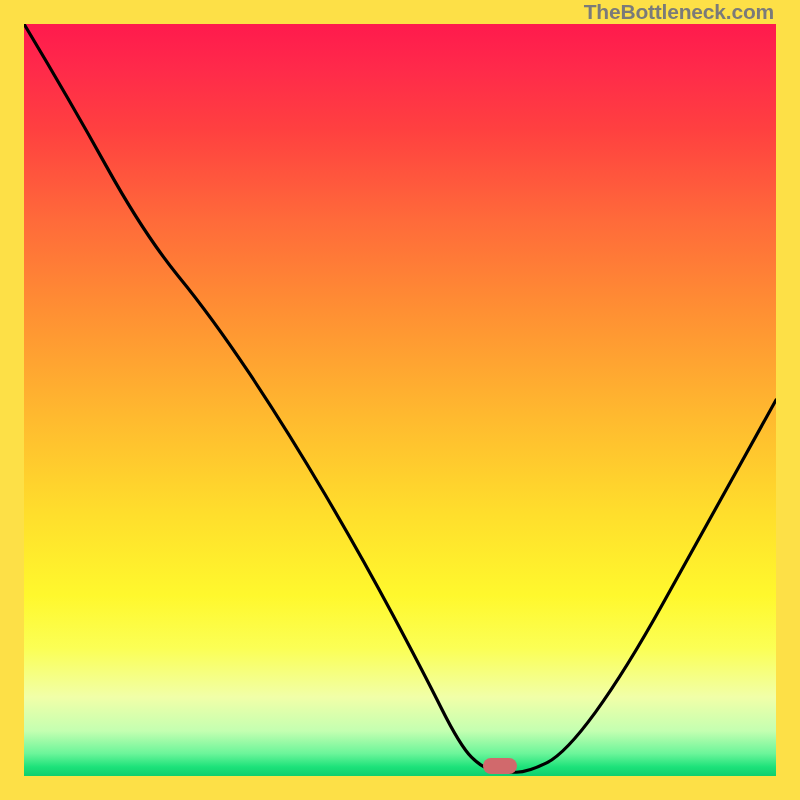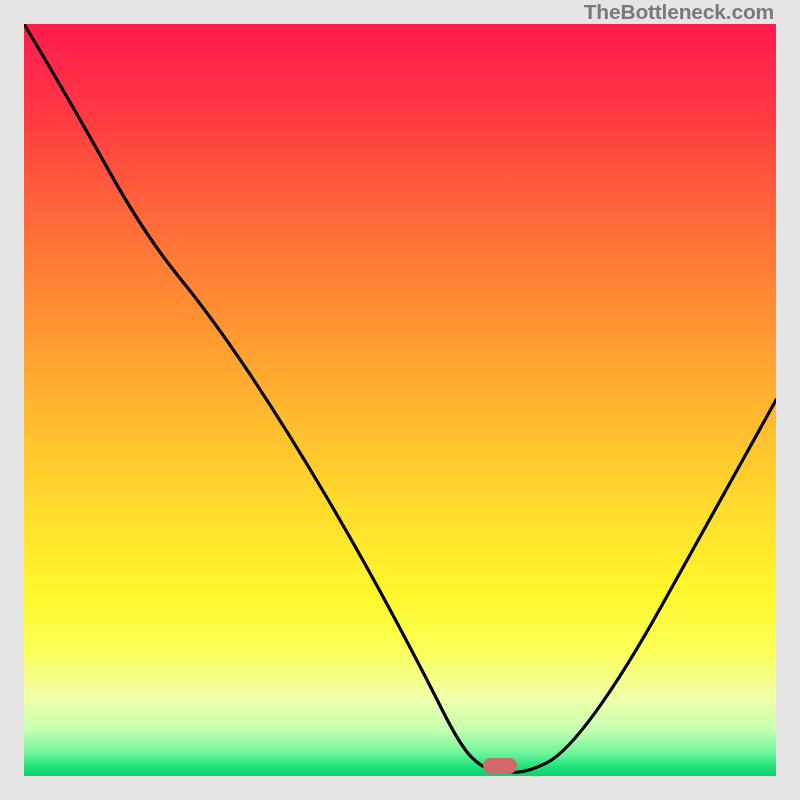--- a/index.html
+++ b/index.html
@@ -9,21 +9,21 @@
     height: 800px;
     background: #000;
     overflow: hidden;
   }
   .frame {
     position: absolute;
     left: 0;
     top: 0;
     width: 800px;
     height: 800px;
-    background: #e5e5e5;
+    background: #fde047;
   }
   .plot-area {
     position: absolute;
     left: 24px;
     top: 24px;
     width: 752px;
     height: 752px;
     overflow: hidden;
   }
   .gradient {

